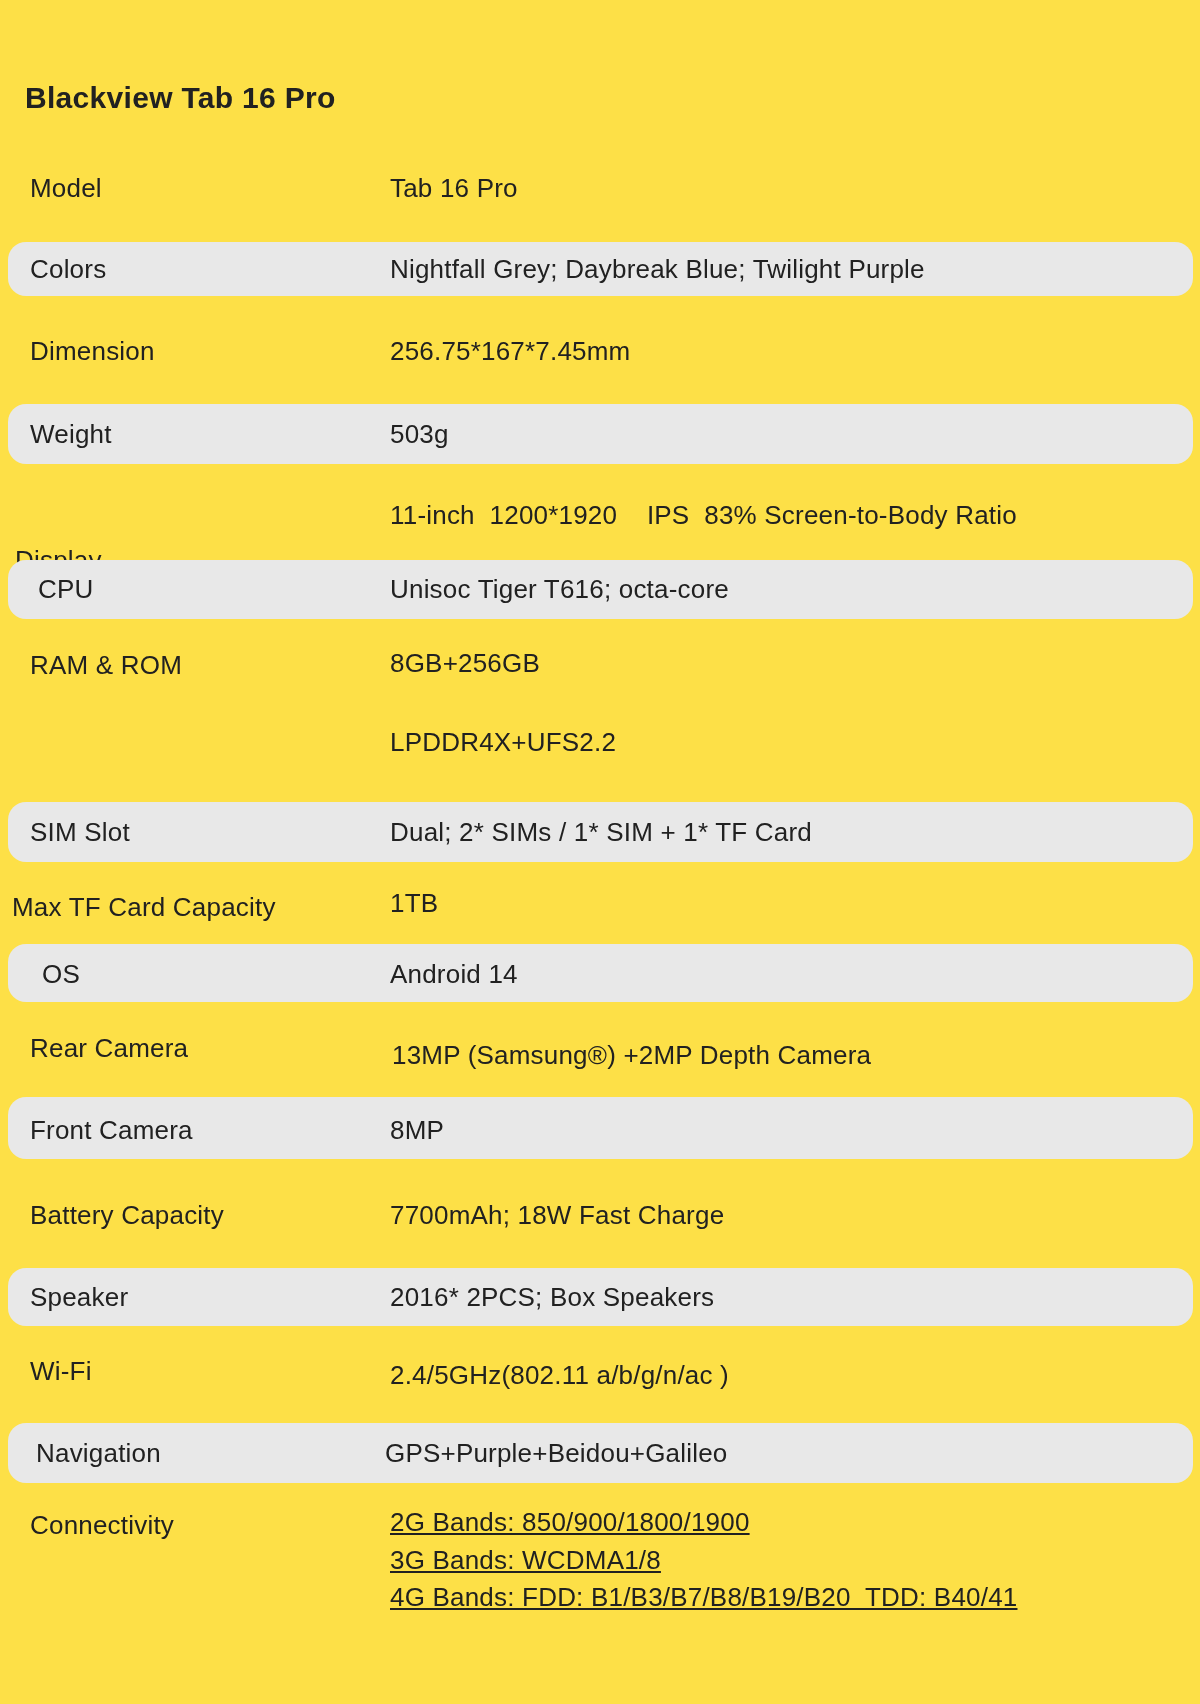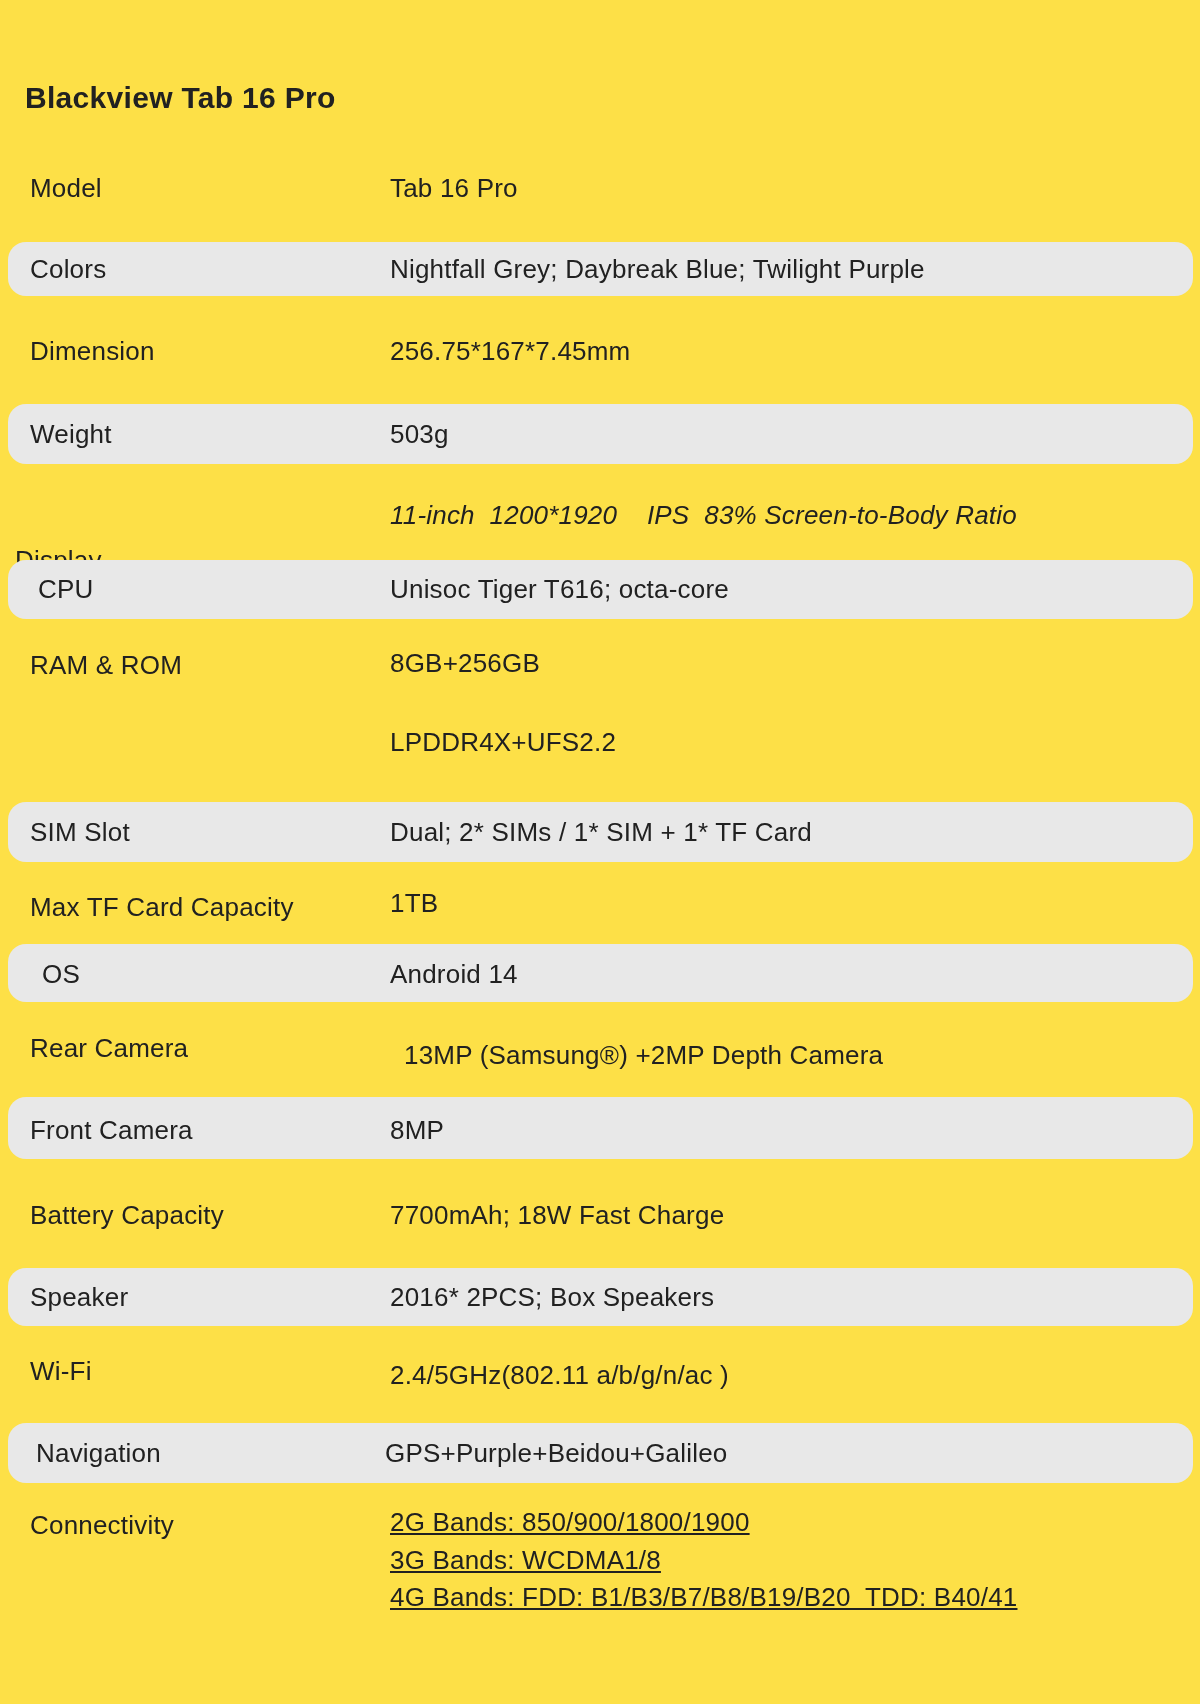--- a/index.html
+++ b/index.html
@@ -33,37 +33,37 @@
       <div class="cell" style="top: 168px; left: 390px;">Tab 16 Pro</div>
       <div class="band" style="top: 242px; height: 54px; background: rgb(232, 232, 232);"></div>
       <div class="cell" style="top: 249px; left: 30px;">Colors</div>
       <div class="cell" style="top: 249px; left: 390px;">Nightfall Grey; Daybreak Blue; Twilight Purple</div>
       <div class="cell" style="top: 331px; left: 30px;">Dimension</div>
       <div class="cell" style="top: 331px; left: 390px;">256.75*167*7.45mm</div>
       <div class="band" style="top: 404px; height: 60px; background: rgb(232, 232, 232);"></div>
       <div class="cell" style="top: 414px; left: 30px;">Weight</div>
       <div class="cell" style="top: 414px; left: 390px;">503g</div>
       <div class="cell" style="top: 495px; left: 15px; margin-top: 45px;">Display</div>
-      <div class="cell" style="top: 495px; left: 390px; font-style: italic;">11-inch  1200*1920    IPS  83% Screen-to-Body Ratio</div>
+      <div class="cell" style="top: 495px; left: 390px;">11-inch  1200*1920    IPS  83% Screen-to-Body Ratio</div>
       <div class="band" style="top: 560px; height: 59px; background: rgb(232, 232, 232);"></div>
       <div class="cell" style="top: 569px; left: 30px; margin-left: 8px;">CPU</div>
       <div class="cell" style="top: 569px; left: 390px;">Unisoc Tiger T616; octa-core</div>
       <div class="cell" style="top: 645px; left: 30px;">RAM &amp; ROM</div>
       <div class="cell" style="top: 643px; left: 390px;">8GB+256GB</div>
       <div class="cell" style="top: 722px; left: 390px;">LPDDR4X+UFS2.2</div>
       <div class="band" style="top: 802px; height: 60px; background: rgb(232, 232, 232);"></div>
       <div class="cell" style="top: 812px; left: 30px;">SIM Slot</div>
       <div class="cell" style="top: 812px; left: 390px;">Dual; 2* SIMs / 1* SIM + 1* TF Card</div>
-      <div class="cell" style="top: 887px; left: 30px;">Max TF Card Capacity</div>
+      <div class="cell" style="top: 887px; left: 12px;">Max TF Card Capacity</div>
       <div class="cell" style="top: 883px; left: 390px;">1TB</div>
       <div class="band" style="top: 944px; height: 58px; background: rgb(232, 232, 232);"></div>
       <div class="cell" style="top: 954px; left: 30px; margin-left: 12px;">OS</div>
       <div class="cell" style="top: 954px; left: 390px;">Android 14</div>
       <div class="cell" style="top: 1028px; left: 30px;">Rear Camera</div>
-      <div class="cell" style="top: 1035px; left: 404px;">13MP (Samsung®) +2MP Depth Camera</div>
+      <div class="cell" style="top: 1035px; left: 392px;">13MP (Samsung®) +2MP Depth Camera</div>
       <div class="band" style="top: 1097px; height: 62px; background: rgb(232, 232, 232);"></div>
       <div class="cell" style="top: 1110px; left: 30px;">Front Camera</div>
       <div class="cell" style="top: 1110px; left: 390px;">8MP</div>
       <div class="cell" style="top: 1195px; left: 30px;">Battery Capacity</div>
       <div class="cell" style="top: 1195px; left: 390px;">7700mAh; 18W Fast Charge</div>
       <div class="band" style="top: 1268px; height: 58px; background: rgb(232, 232, 232);"></div>
       <div class="cell" style="top: 1277px; left: 30px;">Speaker</div>
       <div class="cell" style="top: 1277px; left: 390px;">2016* 2PCS; Box Speakers</div>
       <div class="cell" style="top: 1351px; left: 30px;">Wi-Fi</div>
       <div class="cell" style="top: 1355px; left: 390px;">2.4/5GHz(802.11 a/b/g/n/ac )</div>

